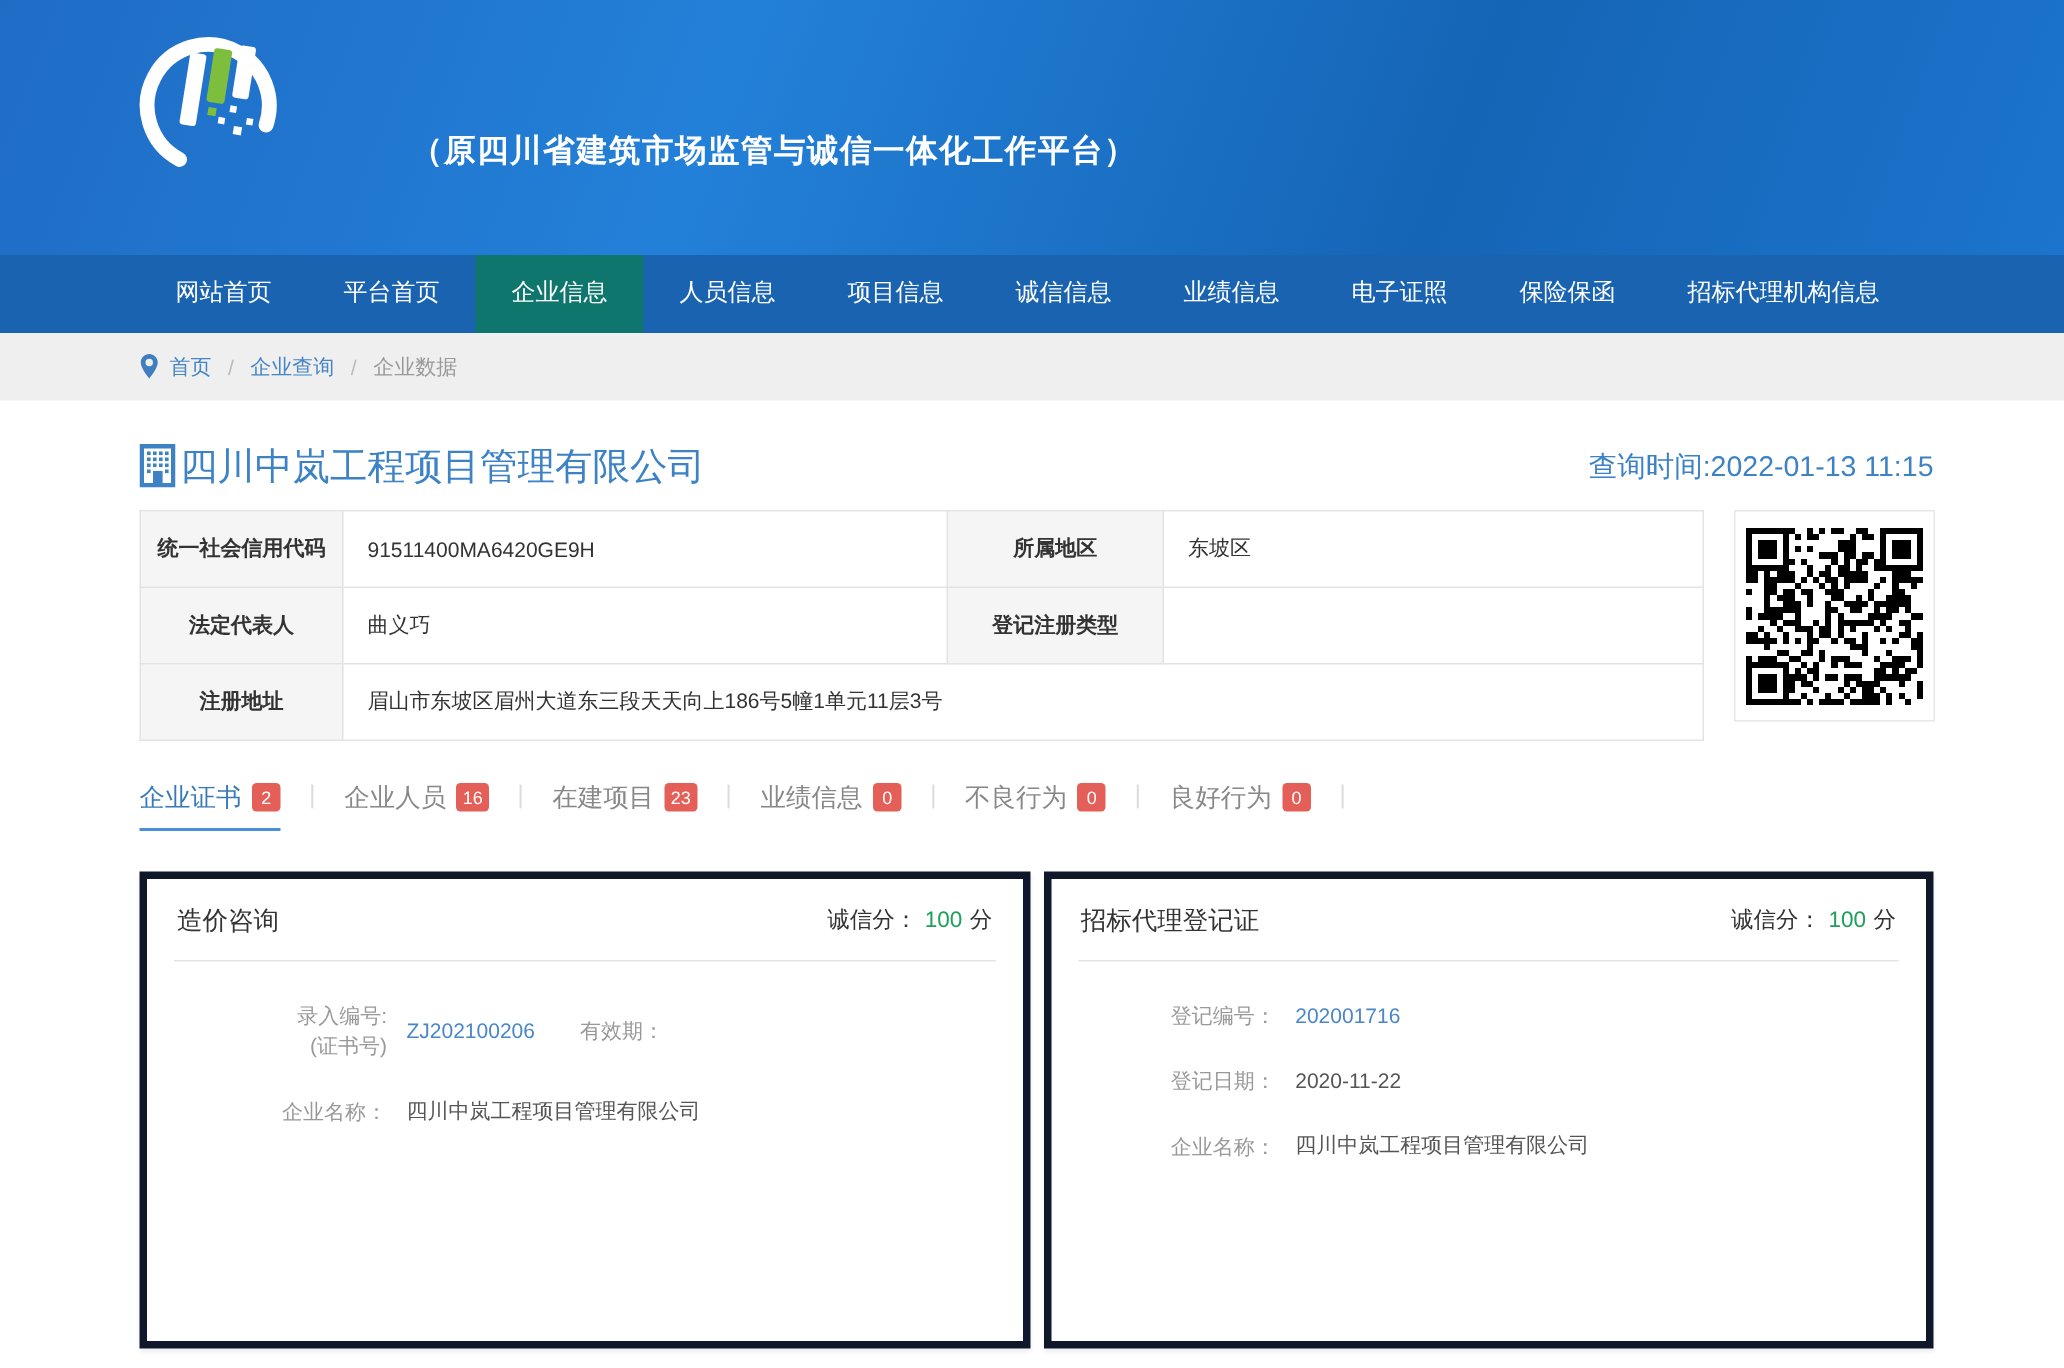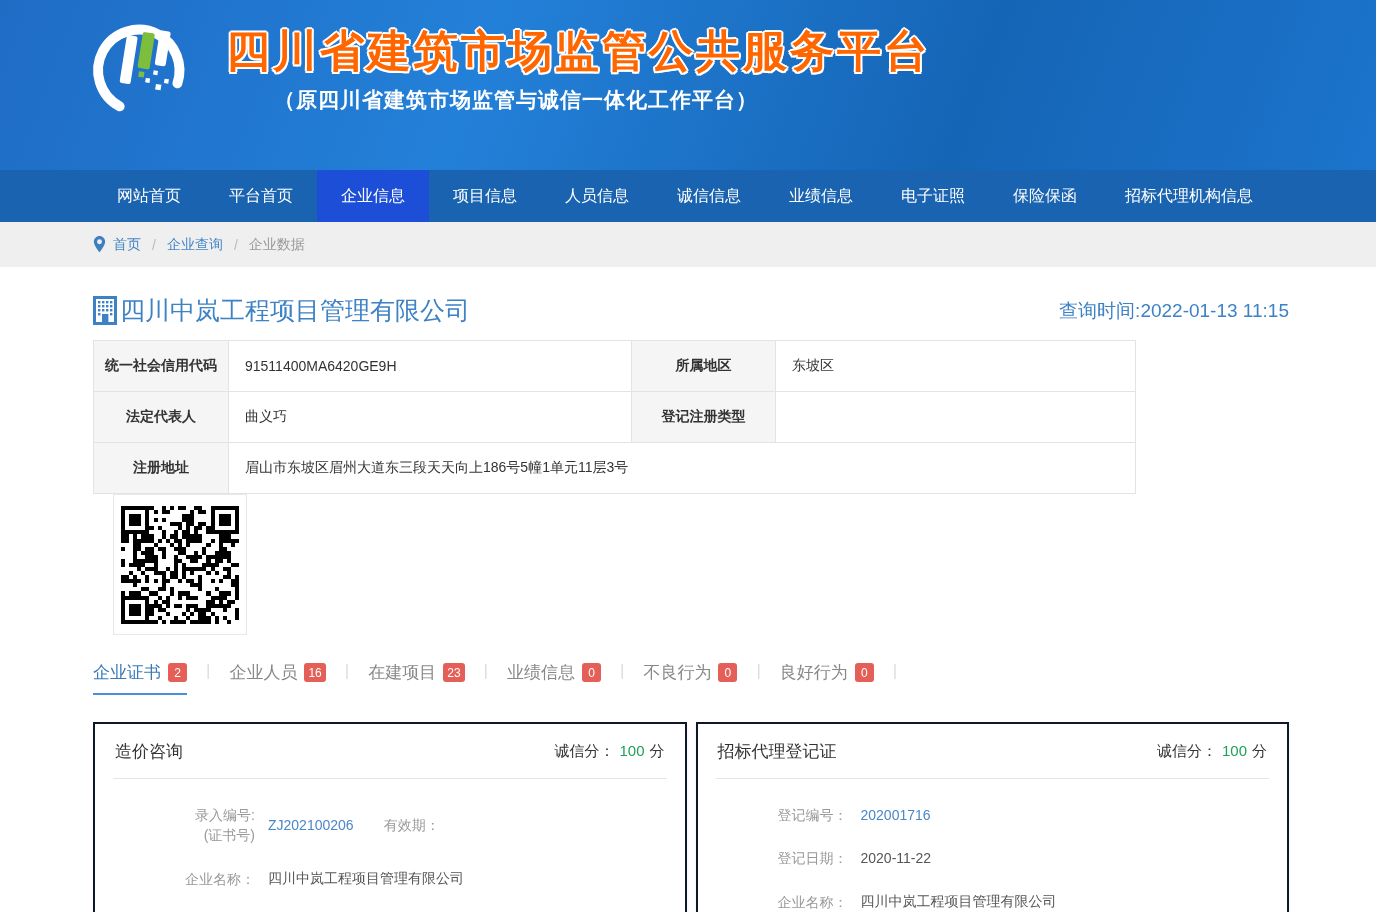--- a/index.html
+++ b/index.html
@@ -13,40 +13,40 @@
   .banner-title { position:absolute; left:226px; top:22px; font-size:44px; font-weight:bold;
     color:#ff6600; letter-spacing:3px;
     text-shadow:2px 0 0 #fff,-2px 0 0 #fff,0 2px 0 #fff,0 -2px 0 #fff,
                 1.5px 1.5px 0 #fff,-1.5px -1.5px 0 #fff,1.5px -1.5px 0 #fff,-1.5px 1.5px 0 #fff; }
   .banner-subtitle { position:absolute; left:230px; top:86px; font-size:21px; font-weight:bold;
     color:#ffffff; letter-spacing:1px;margin-left:44px; }
 
   
   .nav { height:52px; background:#1a63b0; display:flex; padding-left:93px; }
   .nav-item { padding:0 24px; line-height:52px; font-size:16px; color:#fff; cursor:pointer; white-space:nowrap; }
-  .nav-item.active { background:#1d4ed8; }
+  .nav-item.active { background:#0f766e; }
 
   
   .breadcrumb { height:45px; background:#efefef; display:flex; align-items:center;
     padding-left:93px; font-size:14px; }
   .crumb-pin { width:13px; height:17px; margin-right:7px; }
   .crumb-link { color:#4585c5; cursor:pointer; }
   .crumb-sep { color:#bbb; margin:0 11px; }
   .crumb-current { color:#999; }
 
   
   .main { width:1196px; margin-left:93px; }
 
   .title-row { margin-top:27px; display:flex; justify-content:space-between; align-items:flex-end; }
   .company-title { display:flex; align-items:center; font-size:25px; color:#3c82c4; }
   .building-icon { width:24px; height:29px; margin-right:3px; }
   .query-time { font-size:19px; color:#3c82c4; padding-bottom:3px; }
 
   
-  .info-section { display:flex; margin-top:13px;flex-direction:column; }
+  .info-section { display:flex; margin-top:13px; }
   table.info { border-collapse:collapse; width:1042px; table-layout:fixed; }
   table.info td { border:1px solid #e3e3e3; height:51px; font-size:14px; color:#333;
     padding:4px 16px; }
   table.info td.lbl { background:#f5f5f5; text-align:center; font-weight:bold; padding:4px 6px; }
   .qr-box { width:134px; height:141px; border:1px solid #e8e8e8; background:#fff;
     margin-left:20px; display:flex; align-items:center; justify-content:center; flex-shrink:0; }
   .qr { width:118px; height:118px; }
 
   
   .tabs { margin-top:26px; display:flex; align-items:flex-start; font-size:17px; }
@@ -54,21 +54,21 @@
     padding-bottom:9px; border-bottom:2px solid transparent; }
   .tab.active { color:#3879b8; border-bottom-color:#4a90d9; }
   .tab-badge { min-width:19px; height:19px; padding:0 4px; margin-left:7px; background:#e55f59;
     color:#fff; font-size:12px; border-radius:3px; display:inline-flex;
     align-items:center; justify-content:center; }
   .tab-sep { color:#ddd; margin:0 19px; }
   .tab-sep::after { content:"|"; }
 
   
   .cards { display:flex; margin-top:27px; gap:9px; }
-  .card { flex:1; height:318px; border:2px solid #0f172a; background:#fff;
+  .card { flex:1; height:318px; border:5px solid #0f172a; background:#fff;
     box-shadow:0 2px 3px rgba(0,0,0,0.07); }
   .card-header { height:54px; display:flex; justify-content:space-between; align-items:center;
     padding:0 20px; }
   .card-title { font-size:17px; color:#333; }
   .score { font-size:15px; color:#333; }
   .score-num { color:#21a05a; margin:0 5px; }
   .card-divider { border-bottom:1px solid #e5e5e5; margin:0 18px; }
   .card-body { padding:26px 20px 0; }
   .f-row { display:flex; margin-bottom:23px; align-items:center; }
   .field { display:inline-flex; align-items:center; }
@@ -89,30 +89,29 @@
       <rect x="33" y="24" width="10" height="44" rx="2" fill="#ffffff"></rect>
       <rect x="47" y="19" width="11" height="33" rx="2" fill="#7dbf3c"></rect>
       <rect x="62" y="15" width="10" height="32" rx="2" fill="#ffffff"></rect>
       <rect x="49" y="55" width="5" height="5" fill="#7dbf3c"></rect>
       <rect x="56" y="60" width="4" height="4" fill="#ffffff"></rect>
       <rect x="62" y="52" width="4" height="4" fill="#ffffff"></rect>
       <rect x="66" y="64" width="5" height="5" fill="#ffffff"></rect>
       <rect x="73" y="58" width="4" height="4" fill="#ffffff"></rect>
     </g>
   </svg>
-  <div class="banner-title">四川省建筑市场监管公共服务平台</div>
   <div class="banner-subtitle">（原四川省建筑市场监管与诚信一体化工作平台）</div>
 </div>
 
 <div class="nav">
   <div class="nav-item">网站首页</div>
   <div class="nav-item">平台首页</div>
   <div class="nav-item active">企业信息</div>
+  <div class="nav-item">人员信息</div>
   <div class="nav-item">项目信息</div>
-  <div class="nav-item">人员信息</div>
   <div class="nav-item">诚信信息</div>
   <div class="nav-item">业绩信息</div>
   <div class="nav-item">电子证照</div>
   <div class="nav-item">保险保函</div>
   <div class="nav-item">招标代理机构信息</div>
 </div>
 
 <div class="breadcrumb">
   <svg class="crumb-pin" viewBox="0 0 18 24">
     <path d="M9 0C4.6 0 1 3.6 1 8c0 5.6 8 15 8 15s8-9.4 8-15c0-4.4-3.6-8-8-8zm0 11.5A3.5 3.5 0 1 1 9 4.5a3.5 3.5 0 0 1 0 7z" fill="#3f7fc0"></path>

